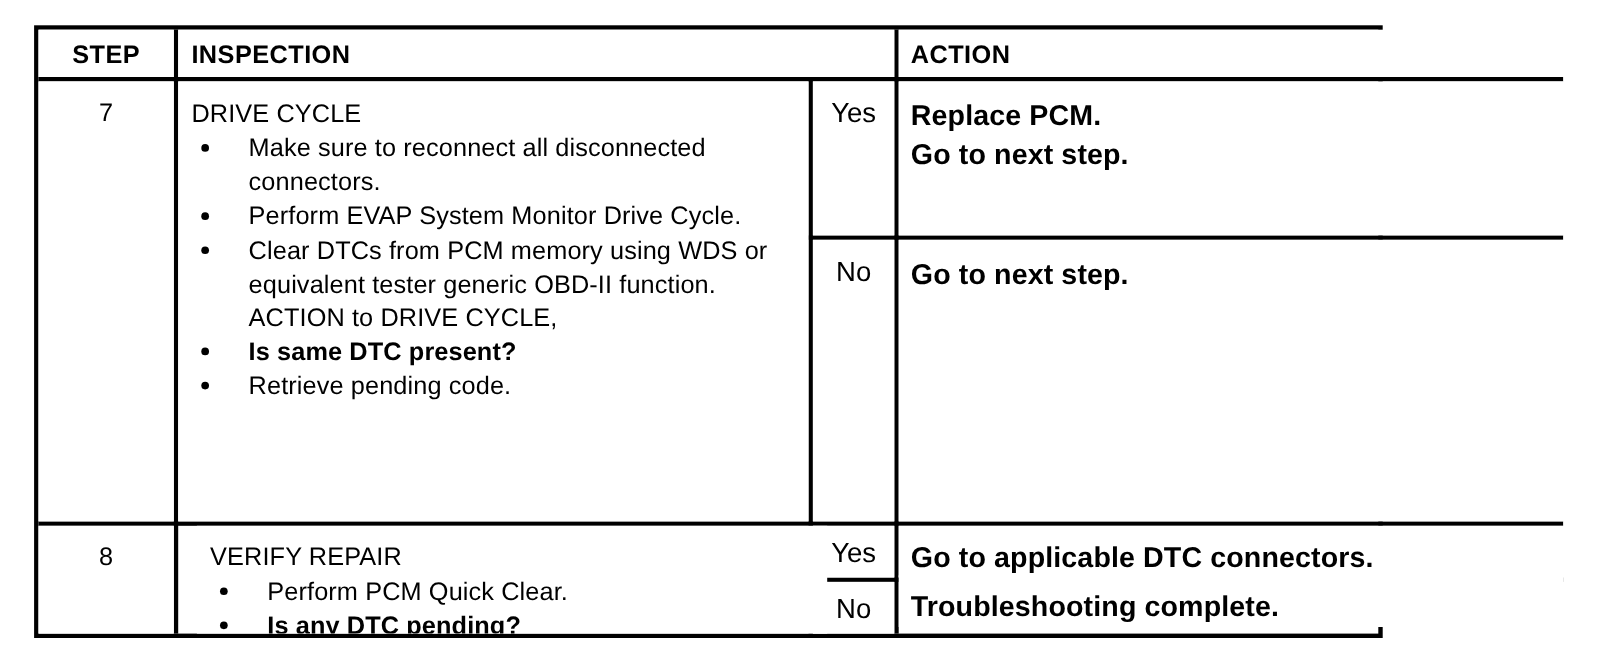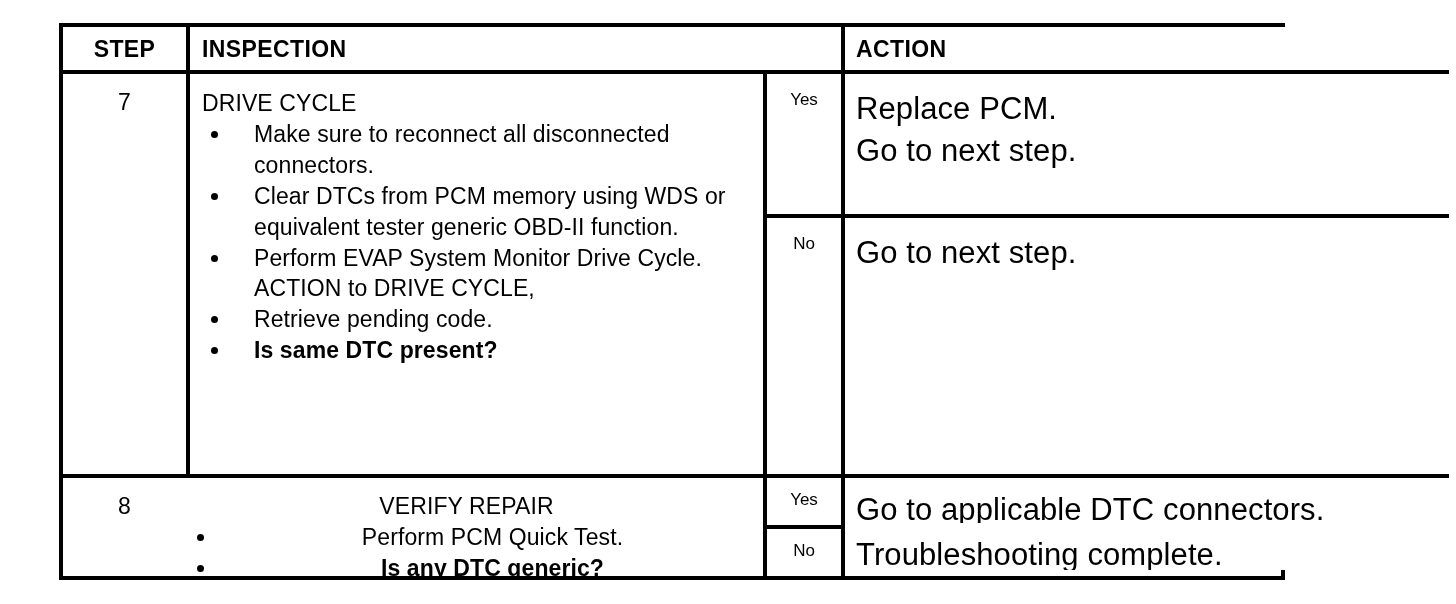--- a/index.html
+++ b/index.html
@@ -26,21 +26,20 @@
   
   .tbl {
     position: absolute;
     left: 31px;
     top: 23px;
     width: 1226px;
     height: 557px;
     box-sizing: border-box;
     border: 4px solid #000;
     background: #fff;
-    margin-left: 28px;
   }
 
   
   .cell {
     position: absolute;
     box-sizing: border-box;
     background: #fff;
     overflow: hidden;
   }
 
@@ -106,31 +105,32 @@
     height: 7px;
     background: #000;
     border-radius: 50%;
   }
   ul.bullets > li.cont {
     padding-left: 52px;
   }
 
   
   .yn {
-    font-size: 17px;
+    font-size: 25px;
     text-align: center;
     line-height: 1;
   }
 
   
   .act-line {
     display: block;
-    font-size: 31px;
+    font-size: 26px;
     line-height: 1.34;
     letter-spacing: 0.1px;
+    font-weight: bold;
   }
 </style>
 </head>
 <body>
 
 <div id="sheet">
 
   <div class="tbl">
 
     <div class="vrule" style="left:123px; top:0px; height:549px;"></div>
@@ -166,37 +166,37 @@
     <div class="cell" style="left:127px; top:47px; width:573px; height:400px;">
       <div style="position:absolute; left:12px; top:14px; right:4px;">
         <div class="body-text">DRIVE CYCLE</div>
         <ul class="bullets">
           <li>
             <span class="dot"></span>
             <span>Make sure to reconnect all disconnected connectors.</span>
           </li>
           <li>
             <span class="dot"></span>
+            <span>Perform EVAP System Monitor Drive Cycle.</span>
+          </li>
+          <li>
+            <span class="dot"></span>
             <span>Clear DTCs from PCM memory using WDS or equivalent tester generic OBD-II function.</span>
-          </li>
-          <li>
-            <span class="dot"></span>
-            <span>Perform EVAP System Monitor Drive Cycle.</span>
           </li>
           <li class="nodot cont">
             
             <span>ACTION to DRIVE CYCLE,</span>
           </li>
           <li>
             <span class="dot"></span>
+            <span class="b">Is same DTC present?</span>
+          </li>
+          <li>
+            <span class="dot"></span>
             <span>Retrieve pending code.</span>
-          </li>
-          <li>
-            <span class="dot"></span>
-            <span class="b">Is same DTC present?</span>
           </li>
         </ul>
       </div>
     </div>
 
     <div class="cell" style="left:704px; top:47px; width:74px; height:140px;">
       <div class="yn" style="position:absolute; left:0; right:0; top:17px;">Yes</div>
     </div>
     <div class="cell" style="left:782px; top:47px; width:604px; height:140px;">
       <div style="position:absolute; left:11px; top:14px; right:4px;">
@@ -211,31 +211,31 @@
     <div class="cell" style="left:782px; top:191px; width:604px; height:256px;">
       <div style="position:absolute; left:11px; top:14px; right:4px;">
         <span class="act-line">Go to next step.</span>
       </div>
     </div>
 
     <div class="cell" style="left:0px; top:451px; width:123px; height:98px;">
       <div class="step-num" style="position:absolute; left:0; right:0; top:17px;">8</div>
     </div>
 
-    <div class="cell" style="left:113px; top:451px; width:573px; height:98px;text-align:center;">
+    <div class="cell" style="left:144px; top:451px; width:573px; height:98px;">
       <div style="position:absolute; left:12px; top:13px; right:4px;">
         <div class="body-text">VERIFY REPAIR</div>
         <ul class="bullets">
           <li>
             <span class="dot"></span>
-            <span>Perform PCM Quick Test.</span>
-          </li>
-          <li>
-            <span class="dot"></span>
-            <span class="b">Is any DTC generic?</span>
+            <span>Perform PCM Quick Clear.</span>
+          </li>
+          <li>
+            <span class="dot"></span>
+            <span class="b">Is any DTC pending?</span>
           </li>
         </ul>
       </div>
     </div>
 
     <div class="cell" style="left:704px; top:451px; width:74px; height:47px;">
       <div class="yn" style="position:absolute; left:0; right:0; top:13px;">Yes</div>
     </div>
     <div class="cell" style="left:782px; top:451px; width:604px; height:47px;">
       <div style="position:absolute; left:11px; top:11px; right:4px;">

